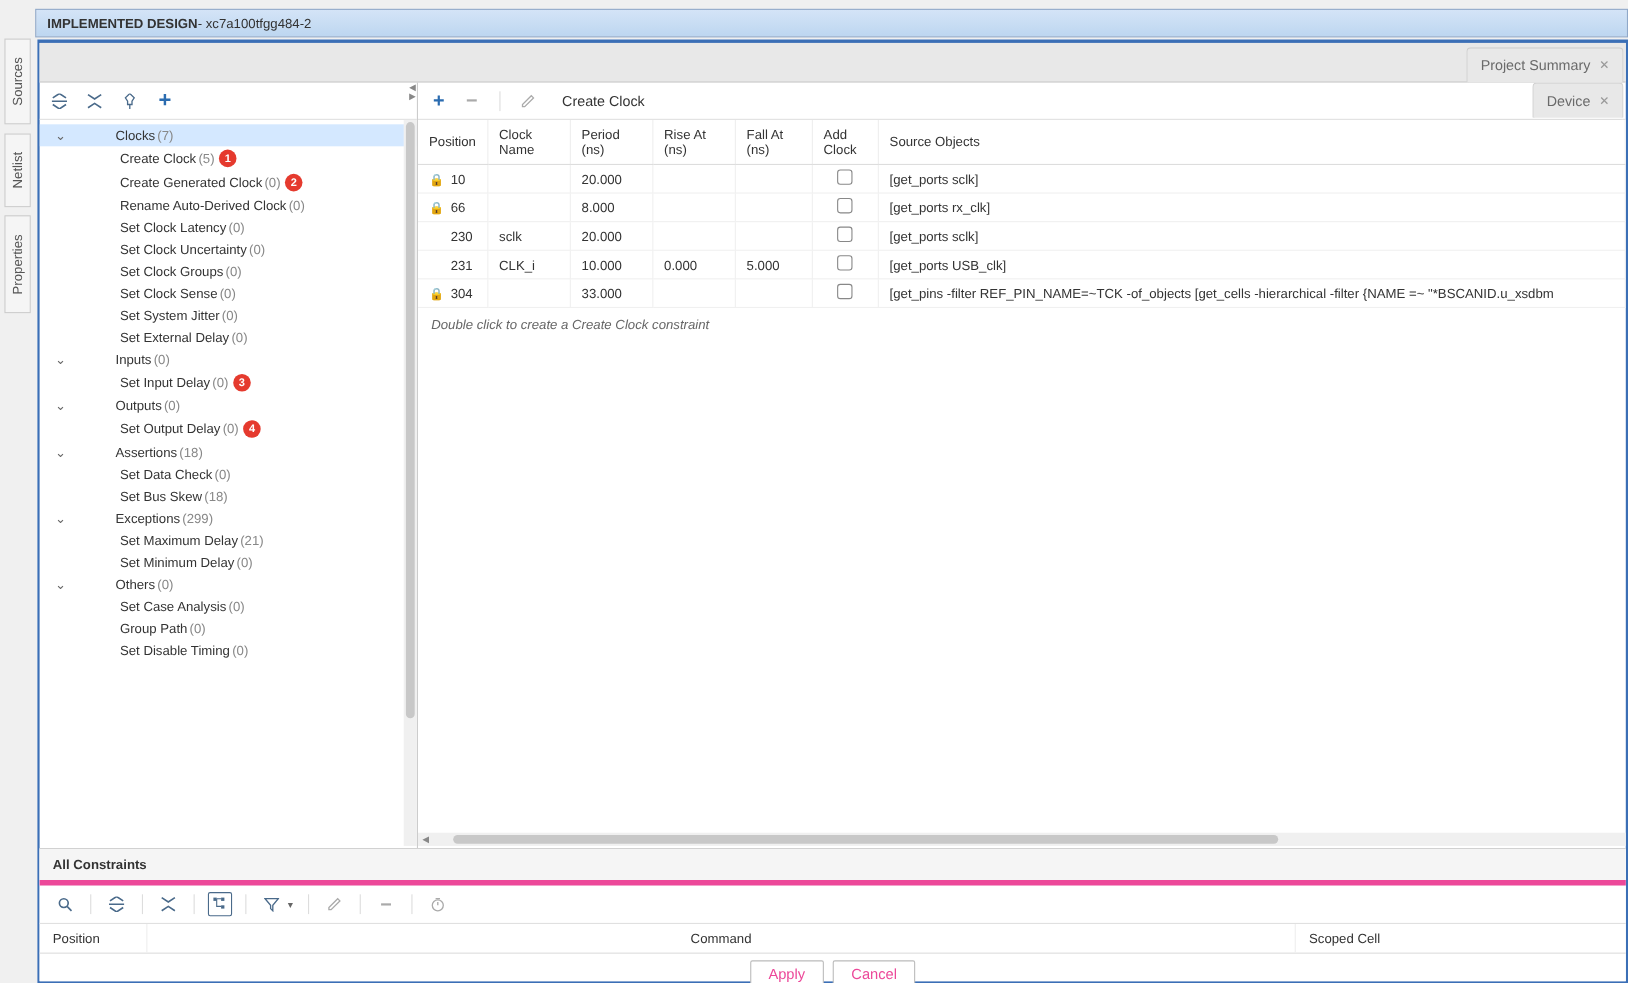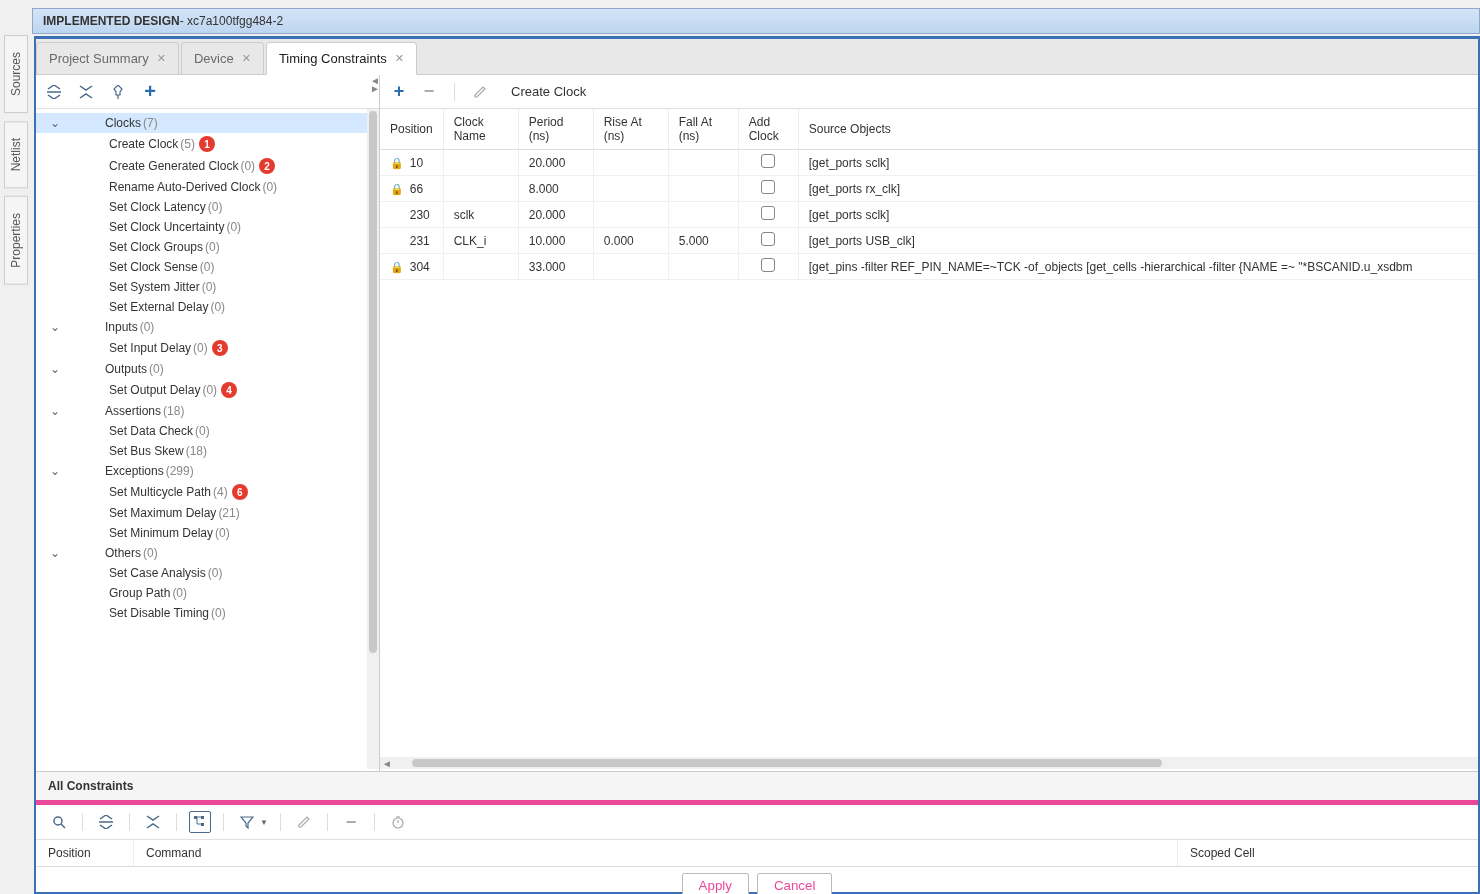--- a/index.html
+++ b/index.html
@@ -57,20 +57,21 @@
   border-top: 3px solid #3b6fb6;
   background: #fff;
 }
 .tab-bar {
   height: 36px;
   display: flex;
   align-items: flex-end;
   border-bottom: 1px solid #ccc;
   background: #e8e8e8;
   padding-top: 4px;
+  flex-direction: column;
 }
 .tab {
   padding: 8px 12px;
   background: #e8e8e8;
   border: 1px solid #ccc;
   border-bottom: none;
   border-radius: 4px 4px 0 0;
   margin-right: 2px;
   color: #6a6a6a;
   display: flex;
@@ -283,21 +284,21 @@
 .bottom-toolbar .tb-icon.active-outline { border-color: #4a6a8a; }
 .bottom-cols {
   display: flex;
   border-bottom: 1px solid #ddd;
 }
 .bottom-cols .col {
   padding: 6px 12px;
   border-right: 1px solid #eee;
 }
 .bottom-cols .col:nth-child(1) { width: 98px; }
-.bottom-cols .col:nth-child(2) { flex: 1; }
+.bottom-cols .col:nth-child(2) { flex: 1; text-align: center; }
 .bottom-cols .col:nth-child(3) { width: 300px; border-right: none; }
 .bottom-buttons {
   display: flex;
   justify-content: center;
   gap: 8px;
   padding: 6px;
 }
 .btn {
   padding: 4px 16px;
   border: 1px solid #bbb;
@@ -455,25 +456,20 @@
               <span class="count">(0)</span>
             </div>
             <div class="tree-item tree-sub">
               <span class="label">Set Bus Skew</span> 
               <span class="count">(18)</span>
             </div>
             <div class="tree-item">
               <span class="chev">⌄</span> 
               <span class="label">Exceptions</span> 
               <span class="count">(299)</span>
-            </div>
-            <div class="tree-item tree-sub">
-              <span class="label">Set Multicycle Path</span> 
-              <span class="count">(4)</span>
-              <span class="badge">6</span>
             </div>
             <div class="tree-item tree-sub">
               <span class="label">Set Maximum Delay</span> 
               <span class="count">(21)</span>
             </div>
             <div class="tree-item tree-sub">
               <span class="label">Set Minimum Delay</span> 
               <span class="count">(0)</span>
             </div>
             <div class="tree-item">
@@ -570,20 +566,21 @@
                 <td><span class="lock">🔒</span>304</td>
                 <td></td>
                 <td class="td-right">33.000</td>
                 <td class="td-right"></td>
                 <td class="td-right"></td>
                 <td class="td-center"><span class="checkbox-box"></span></td>
                 <td>[get_pins -filter REF_PIN_NAME=~TCK -of_objects [get_cells -hierarchical -filter {NAME =~ "*BSCANID.u_xsdbm</td>
               </tr>
             </tbody>
         </table>
+        <div class="hint-text">Double click to create a Create Clock constraint</div>
       </div>
       <div class="h-scroll">
         <span class="arrow">◄</span>
           <div class="thumb"></div>
       </div>
     </div>
   </div>
 
   <div class="bottom-panel">
     <div class="bottom-header">All Constraints</div>

